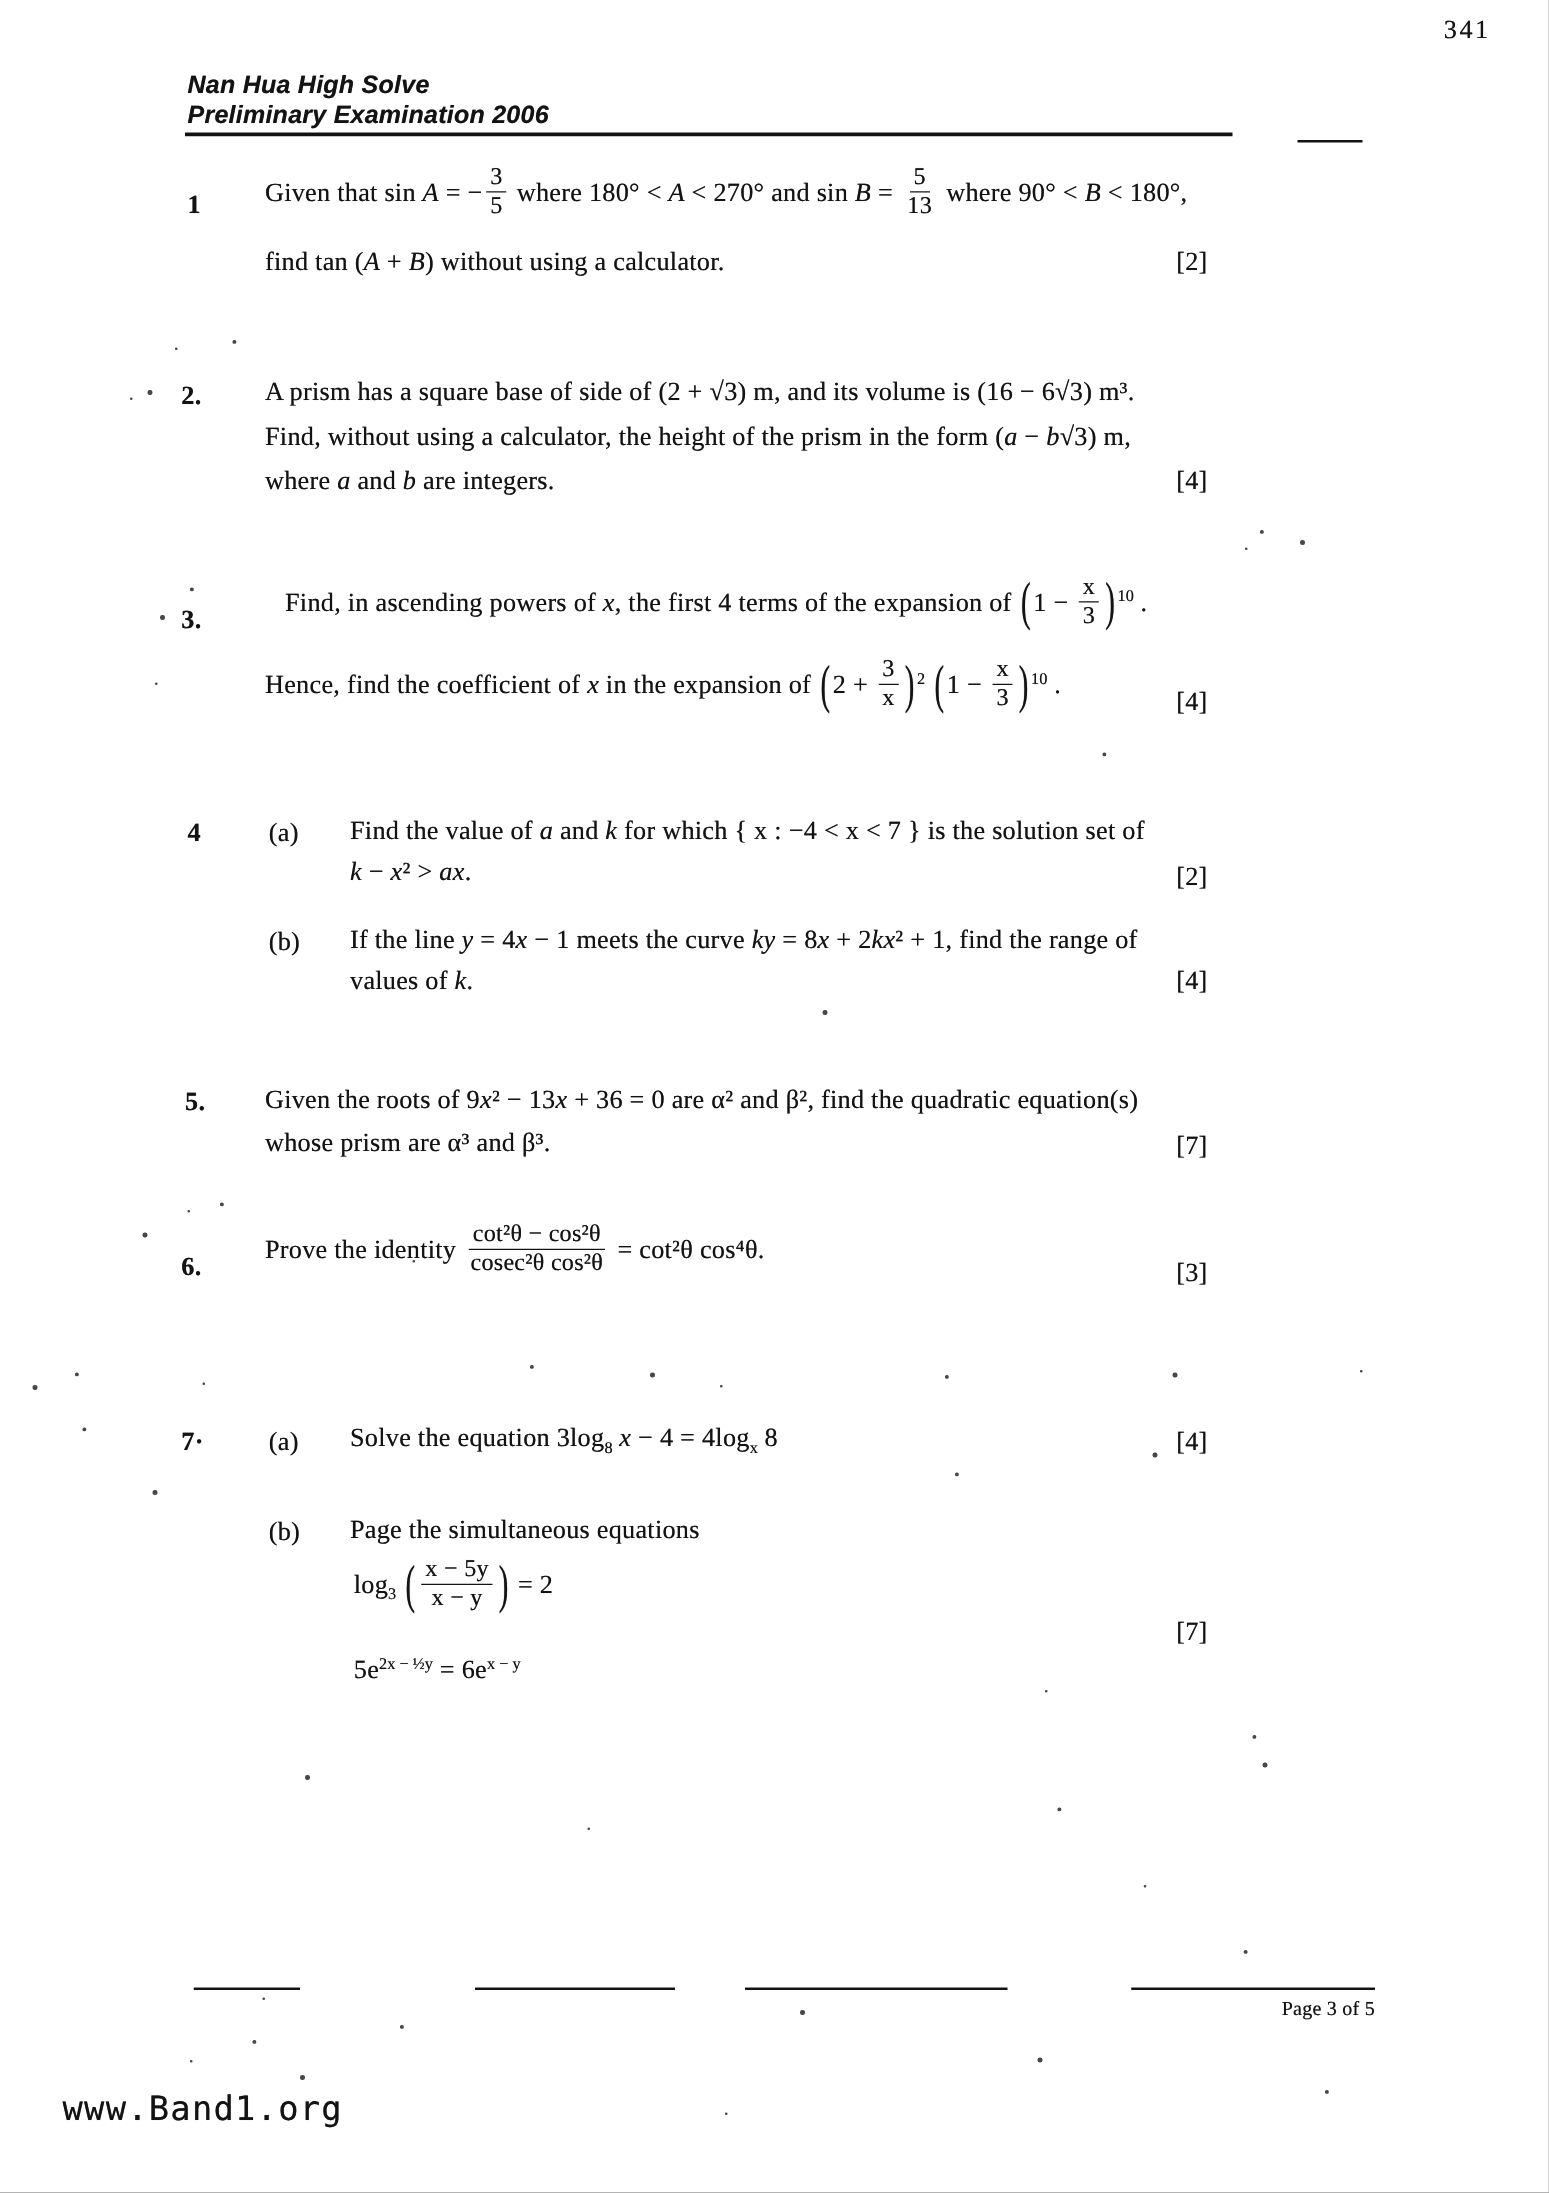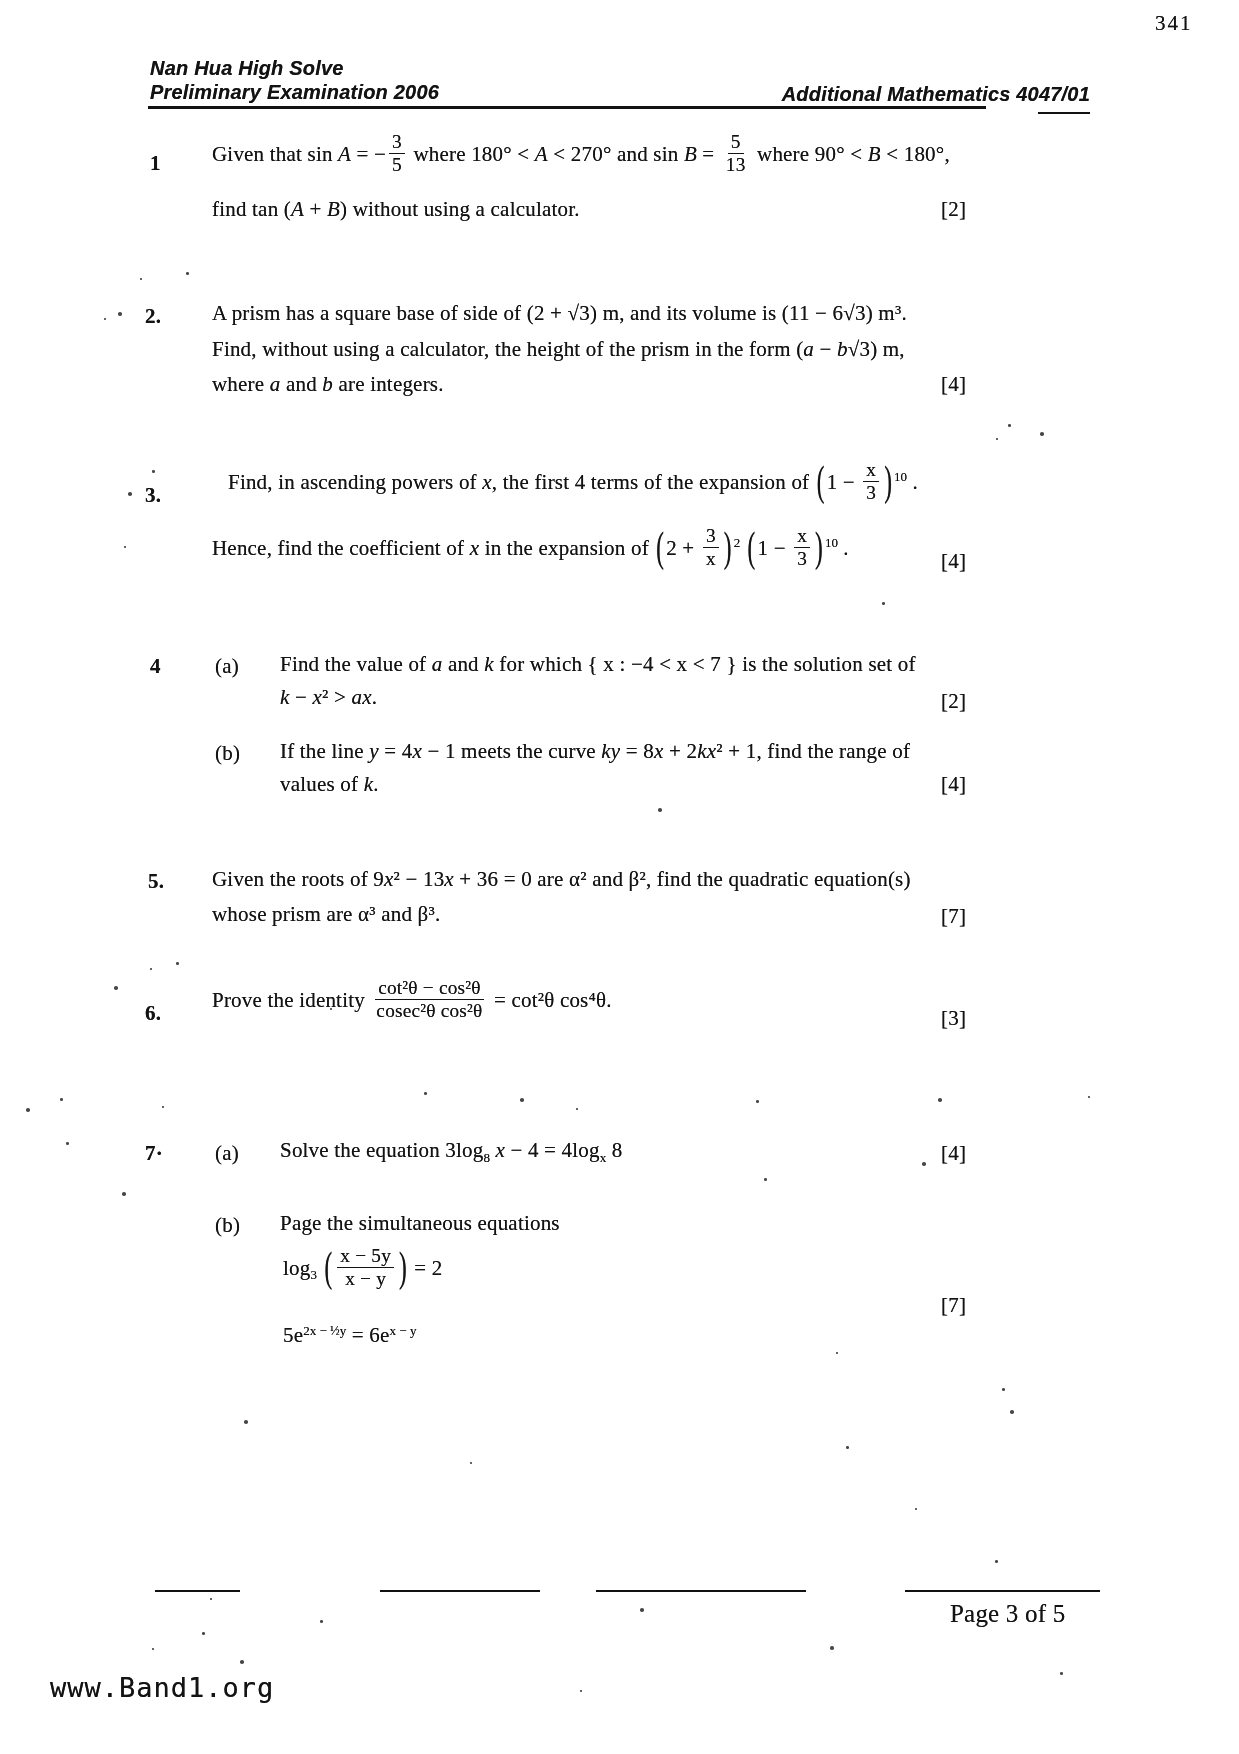--- a/index.html
+++ b/index.html
@@ -18,54 +18,53 @@
   .qnum{font-weight:bold;}
   .marks{font-size:21px;}
   .frac{display:inline-flex;flex-direction:column;align-items:center;vertical-align:middle;
         line-height:1.05;font-size:0.92em;margin:0 3px;position:relative;top:-2px;}
   .fnum{display:block;padding:0 3px 1px;border-bottom:1.6px solid #161616;}
   .fden{display:block;padding:1px 3px 0;}
   .msup{font-size:0.62em;position:relative;top:-0.55em;letter-spacing:0;}
   .msub{font-size:0.62em;position:relative;top:0.35em;letter-spacing:0;}
   .mit{font-style:italic;}
   .bigp{display:inline-block;transform:scaleY(1.85);transform-origin:center;margin:0 2px;font-size:1.1em;}
-  .pageind{width:150px;font-size:25px;}
+  .pageind{width:150px;text-align:right;font-size:16px;}
   .watermark{position:absolute;font-family:"DejaVu Sans Mono","Liberation Mono",monospace;
              font-size:27px;letter-spacing:1px;color:#161616;}
   .dot{position:absolute;background:#2a2a2a;border-radius:50%;opacity:0.85;}
 </style>
 </head>
 <body>
 
 <div class="page">
 
   <div class="line corner" style="left:1155px;top:10px">341</div>
 
   <div class="line hdr" style="left:150px;top:56px">Nan Hua High Solve</div>
   <div class="line hdr" style="left:150px;top:80px">Preliminary Examination 2006</div>
-  <div class="line hdr subject" style="left:600px;top:82px">Additional Mathematics 4047/01</div>
   <div class="rule" style="left:148px;top:106px;width:838px"></div>
   <div class="rule thin" style="left:1038px;top:112px;width:52px"></div>
 
   <section>
     <div class="line qnum" style="left:150px;top:150px">1</div>
     <div class="line" style="left:212px;top:134px">Given that sin <span class="mit">A</span> = −<span class="frac">
           <span class="fnum">3</span>
           <span class="fden">5</span>
         </span> where 180° &lt; <span class="mit">A</span> &lt; 270° and sin <span class="mit">B</span> = <span class="frac">
           <span class="fnum">5</span>
           <span class="fden">13</span>
         </span> where 90° &lt; <span class="mit">B</span> &lt; 180°,</div>
     <div class="line" style="left:212px;top:196px">find tan (<span class="mit">A</span> + <span class="mit">B</span>) without using a calculator.</div>
     <div class="line marks" style="left:941px;top:196px">[2]</div>
   </section>
 
   <section>
     <div class="line qnum" style="left:145px;top:303px">2.</div>
-    <div class="line" style="left:212px;top:300px">A prism has a square base of side of (2 + √3) m, and its volume is (11 − 6√3) m³.</div>
+    <div class="line" style="left:212px;top:300px">A prism has a square base of side of (2 + √3) m, and its volume is (16 − 6√3) m³.</div>
     <div class="line" style="left:212px;top:336px">Find, without using a calculator, the height of the prism in the form (<span class="mit">a</span> − <span class="mit">b</span>√3) m,</div>
     <div class="line" style="left:212px;top:371px">where <span class="mit">a</span> and <span class="mit">b</span> are integers.</div>
     <div class="line marks" style="left:941px;top:371px">[4]</div>
   </section>
 
   <section>
     <div class="line qnum" style="left:145px;top:482px">3.</div>
     <div class="line" style="left:228px;top:462px">Find, in ascending powers of <span class="mit">x</span>, the first 4 terms of the expansion of <span class="bigp">(</span>1 − <span class="frac">
           <span class="fnum">x</span>
           <span class="fden">3</span>

